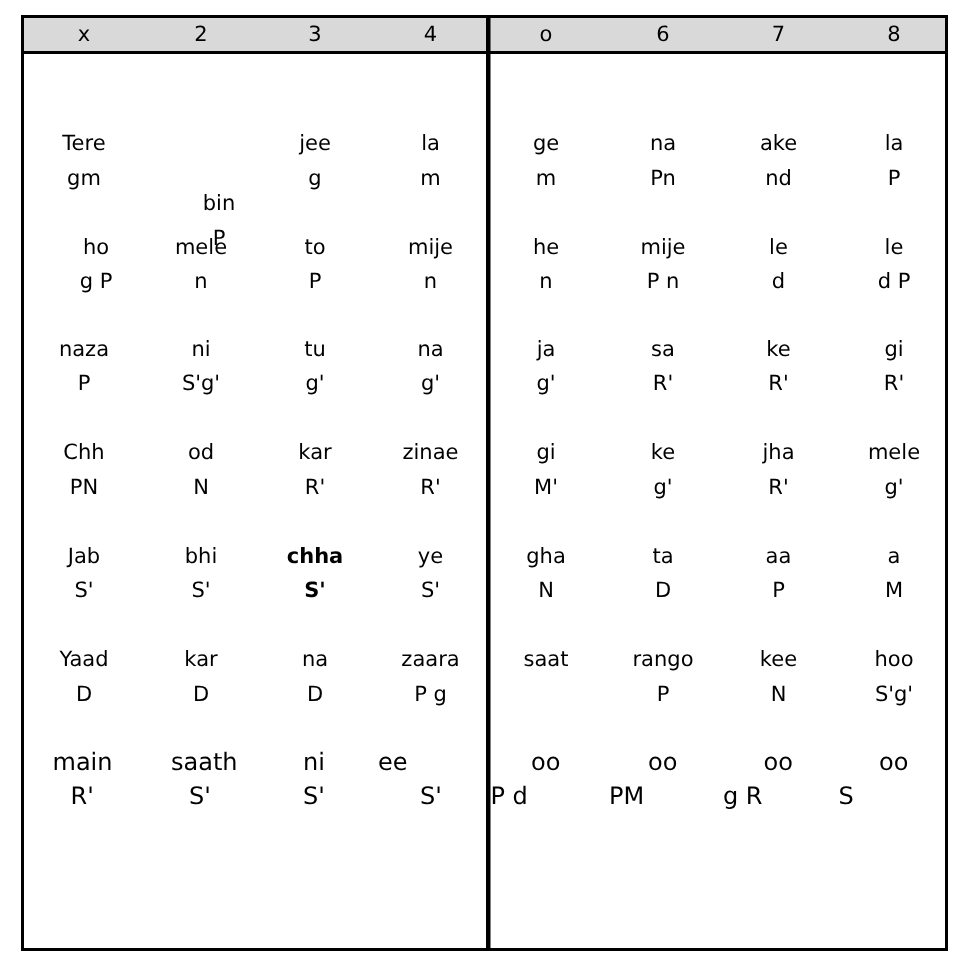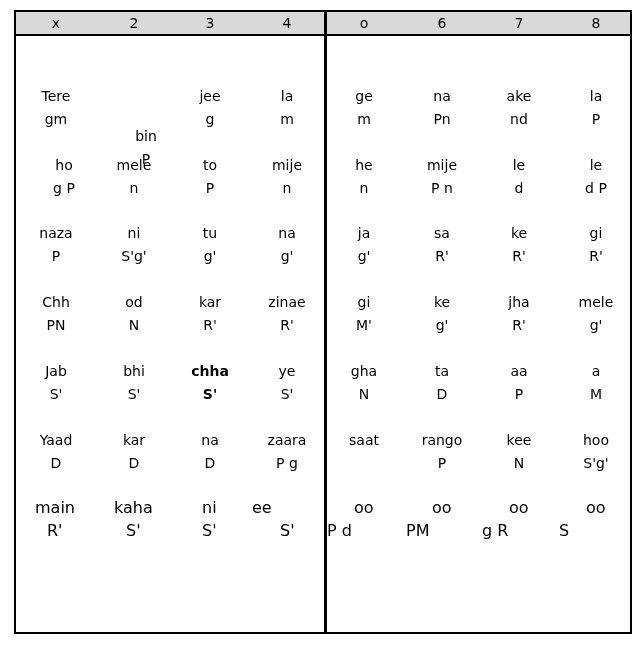--- a/index.html
+++ b/index.html
@@ -233,21 +233,21 @@
         </div>
         <div class="cell" style="left: 580px; top: 418px;">
           <span class="w">hoo</span>
           <span class="n">S'g'</span>
         </div>
       </div>
     </div>
 
   <div>
     <span class="abs" style="left:19px;top:488px">main</span>
-    <span class="abs" style="left:98px;top:488px">kaha</span>
+    <span class="abs" style="left:98px;top:488px">saath</span>
     <span class="abs" style="left:186px;top:488px">ni</span>
     <span class="abs" style="left:236px;top:488px">ee</span>
     <span class="abs" style="left:338px;top:488px">oo</span>
     <span class="abs" style="left:416px;top:488px">oo</span>
     <span class="abs" style="left:493px;top:488px">oo</span>
     <span class="abs" style="left:570px;top:488px">oo</span>
 
     <span class="abs" style="left:31px;top:511px">R'</span>
     <span class="abs" style="left:110px;top:511px">S'</span>
     <span class="abs" style="left:186px;top:511px">S'</span>

